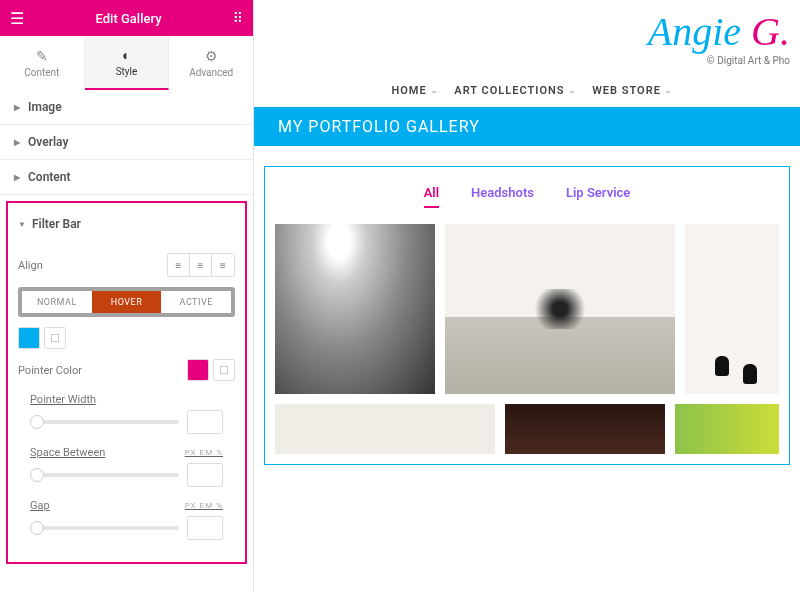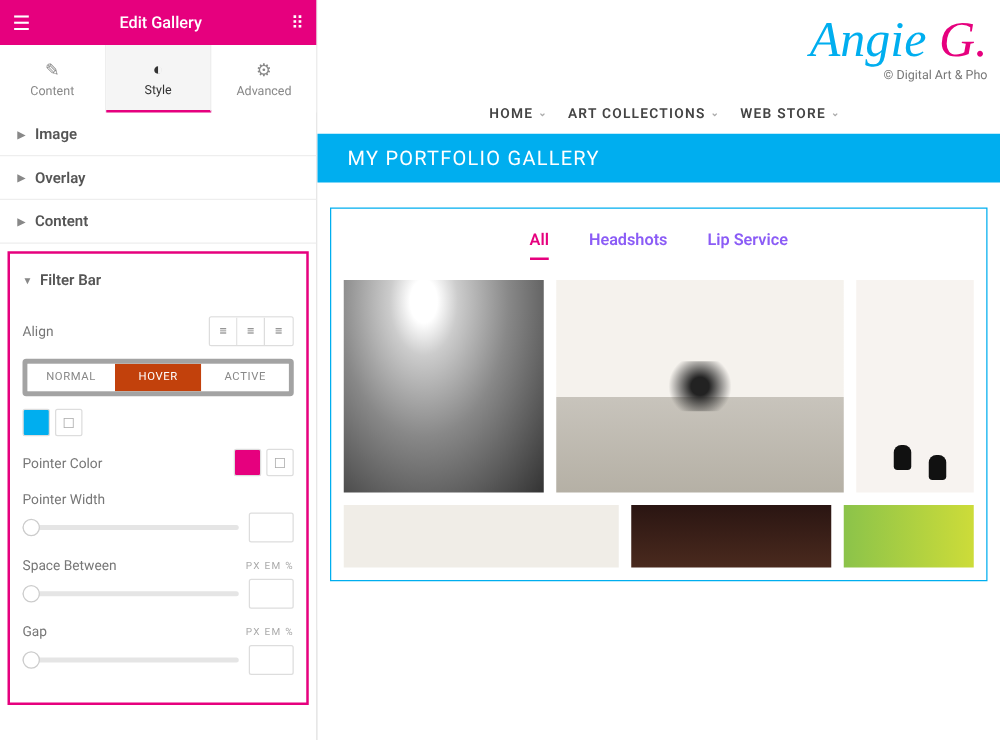--- a/index.html
+++ b/index.html
@@ -33,21 +33,21 @@
 .align-btn:last-child { border-right: none; }
 
 .state-tabs { display: flex; border: 4px solid #a3a3a3; border-radius: 3px; overflow: hidden; margin: 10px 0; }
 .state-tab { flex: 1; text-align: center; padding: 6px 0; font-size: 9px; letter-spacing: 0.5px; cursor: pointer; background: #fff; color: #888; }
 .state-tab.active { background: #c2410c; color: #fff; }
 
 .color-box { display: flex; align-items: center; gap: 4px; }
 .swatch { width: 22px; height: 22px; border: 1px solid #ddd; border-radius: 2px; cursor: pointer; }
 .clear-btn { width: 22px; height: 22px; border: 1px solid #ddd; border-radius: 2px; display: flex; align-items: center; justify-content: center; cursor: pointer; color: #aaa; font-size: 11px; }
 
-.slider-row { margin: 12px 0; }
+.slider-row { margin: 12px 12px; text-decoration: underline; }
 .slider-row .top { display: flex; justify-content: space-between; align-items: center; font-size: 11px; color: #777; margin-bottom: 4px; }
 .units { font-size: 8px; color: #aaa; letter-spacing: 1px; padding-left: 17px; }
 .slider-body { display: flex; align-items: center; gap: 8px; }
 .track { flex: 1; height: 4px; background: #e5e5e5; border-radius: 2px; position: relative; }
 .thumb { width: 14px; height: 14px; background: #fff; border: 1px solid #ccc; border-radius: 50%; position: absolute; left: 0; top: -5px; cursor: pointer; }
 .num-input { width: 36px; height: 24px; border: 1px solid #ddd; border-radius: 2px; }
 
 
 .logo-area { text-align: right; padding: 8px 10px 0; }
 .logo { font-family: "Brush Script MT", cursive; font-size: 40px; font-style: italic; }

